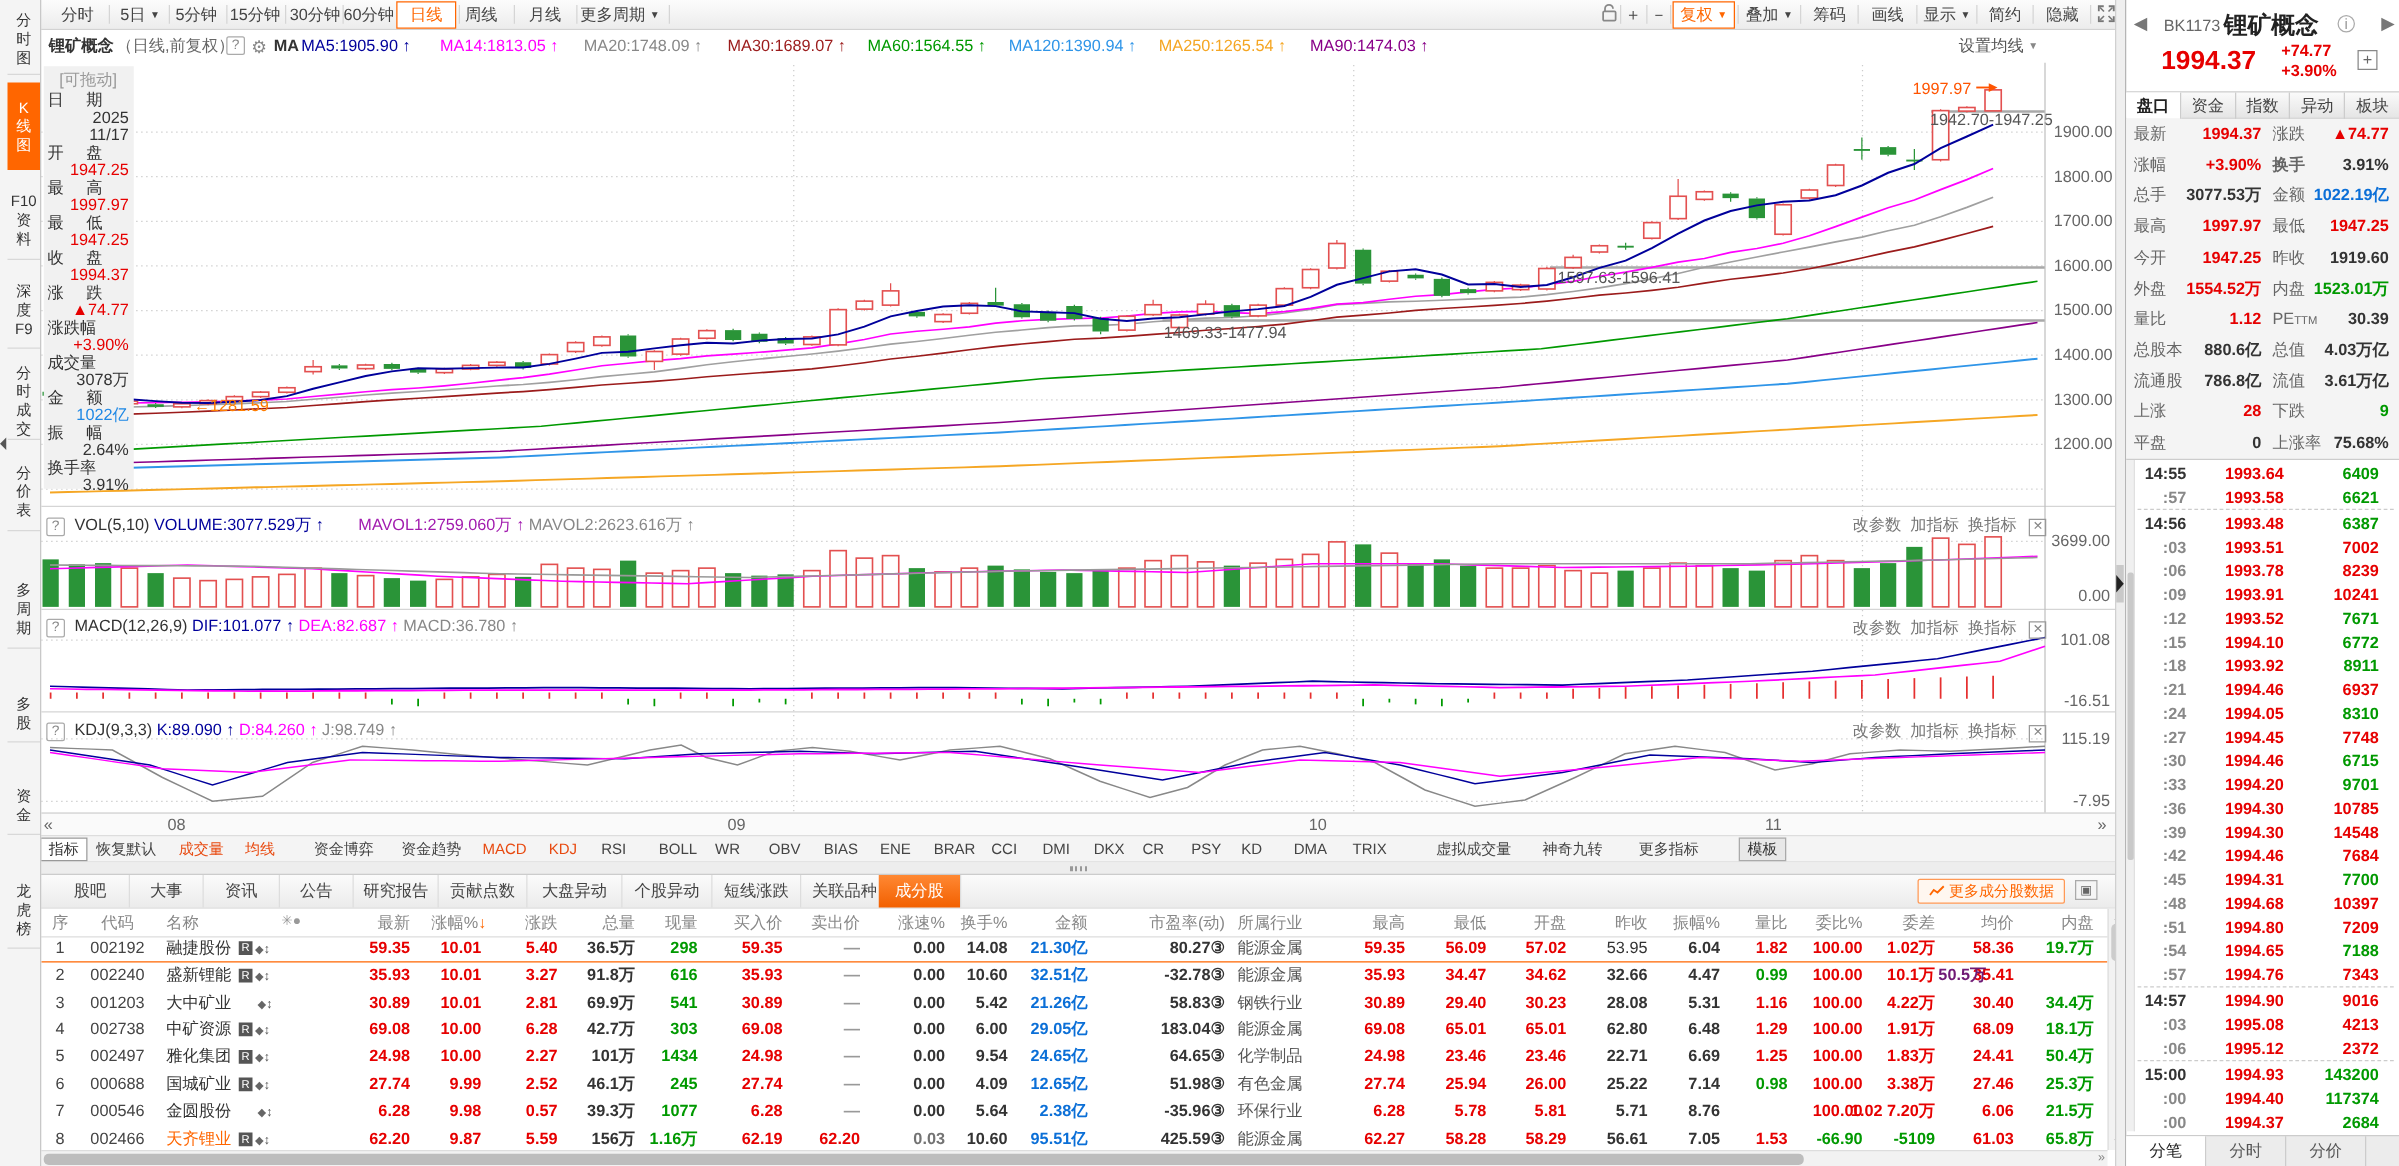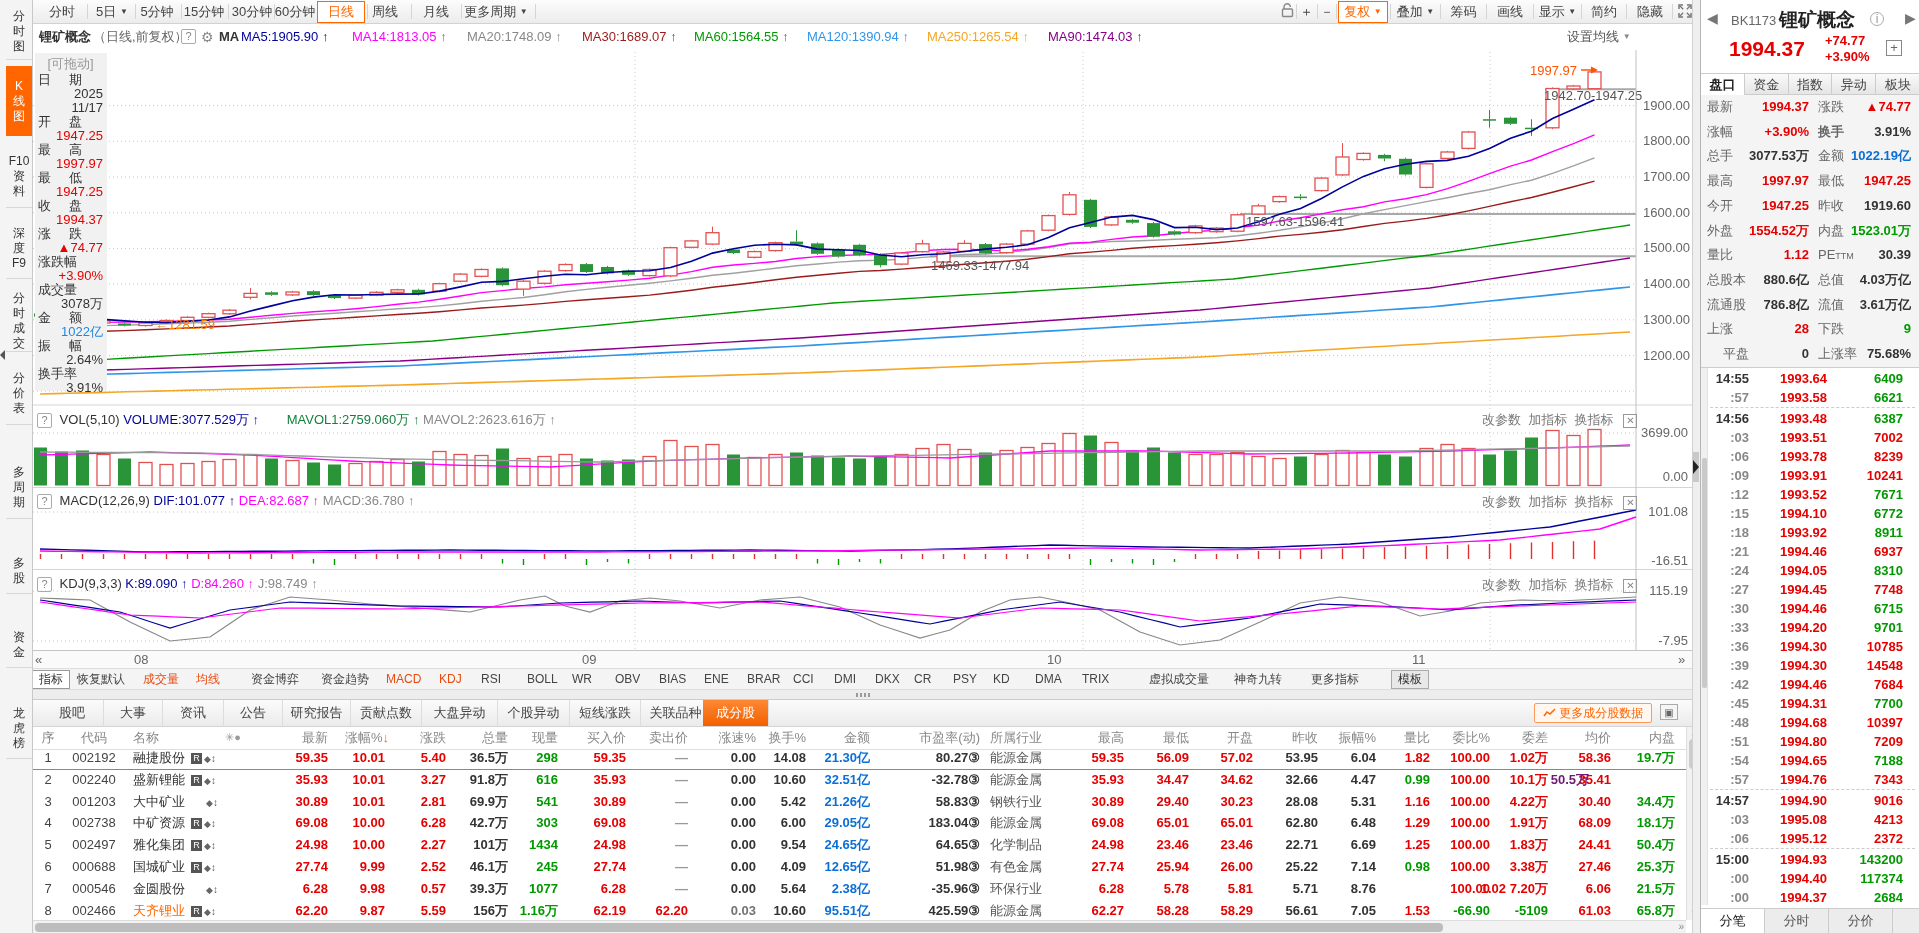--- a/index.html
+++ b/index.html
@@ -676,21 +676,21 @@
 <div class="iv" style="color:#1e88e5;">1022亿</div>
 <div class="il">
       <span>振</span>
       <span>幅</span>
     </div>
 <div class="iv" style="color:#333;">2.64%</div>
 <div class="il3">换手率</div>
 <div class="iv" style="color:#333;">3.91%</div>
   </div>
 
-<div class="phead" style="left:37px;top:411px;"><span class="qbox" style="margin-left:0">?</span><span style="color:#333;"> VOL(5,10)  </span><span style="color:#00009b;">VOLUME:3077.529万 ↑</span> <span style="color:#15803d;padding-left:24px;">MAVOL1:2759.060万 ↑</span> <span style="color:#888;">MAVOL2:2623.616万 ↑</span></div>
+<div class="phead" style="left:37px;top:411px;"><span class="qbox" style="margin-left:0">?</span><span style="color:#333;"> VOL(5,10)  </span><span style="color:#00009b;">VOLUME:3077.529万 ↑</span> <span style="color:#a21caf;padding-left:24px;">MAVOL1:2759.060万 ↑</span> <span style="color:#888;">MAVOL2:2623.616万 ↑</span></div>
 <div class="pright" style="left:1482px;top:411px;">改参数&nbsp;&nbsp;加指标&nbsp;&nbsp;换指标<span class="xbox">✕</span></div>
 <div class="phead" style="left:37px;top:493px;"><span class="qbox" style="margin-left:0">?</span><span style="color:#333;"> MACD(12,26,9)  </span><span style="color:#00009b;">DIF:101.077 ↑</span> <span style="color:#ff00ff;">DEA:82.687 ↑</span> <span style="color:#888;">MACD:36.780 ↑</span></div>
 <div class="pright" style="left:1482px;top:493px;">改参数&nbsp;&nbsp;加指标&nbsp;&nbsp;换指标<span class="xbox">✕</span></div>
 <div class="phead" style="left:37px;top:576px;"><span class="qbox" style="margin-left:0">?</span><span style="color:#333;"> KDJ(9,3,3)  </span><span style="color:#00009b;">K:89.090 ↑</span> <span style="color:#ff00ff;">D:84.260 ↑</span> <span style="color:#888;">J:98.749 ↑</span></div>
 <div class="pright" style="left:1482px;top:576px;">改参数&nbsp;&nbsp;加指标&nbsp;&nbsp;换指标<span class="xbox">✕</span></div>
 
 <div id="xaxis">
 <span style="position:absolute;left:35px;top:1px;">«</span>
 <span style="position:absolute;left:134px;top:1px;">08</span>
 <span style="position:absolute;left:582px;top:1px;">09</span>
@@ -786,21 +786,21 @@
 <div class="hc tr" style="left:562px;width:68px;color:#e60000;padding-right:4px;font-weight:bold;">59.35</div>
 <div class="hc tr" style="left:630px;width:62px;color:#999;padding-right:4px;font-weight:bold;">—</div>
 <div class="hc tr" style="left:692px;width:68px;color:#333;padding-right:4px;font-weight:bold;">0.00</div>
 <div class="hc tr" style="left:760px;width:50px;color:#333;padding-right:4px;font-weight:bold;">14.08</div>
 <div class="hc tr" style="left:810px;width:64px;color:#0b6fd7;padding-right:4px;font-weight:bold;">21.30亿</div>
 <div class="hc tr" style="left:874px;width:110px;color:#333;padding-right:4px;font-weight:bold;">80.27③</div>
 <div class="hc tl" style="left:984px;width:96px;color:#555;padding-left:6px;">能源金属</div>
 <div class="hc tr" style="left:1080px;width:48px;color:#e60000;padding-right:4px;font-weight:bold;">59.35</div>
 <div class="hc tr" style="left:1128px;width:65px;color:#e60000;padding-right:4px;font-weight:bold;">56.09</div>
 <div class="hc tr" style="left:1193px;width:64px;color:#e60000;padding-right:4px;font-weight:bold;">57.02</div>
-<div class="hc tr" style="left:1257px;width:65px;color:#333;padding-right:4px;font-weight:bold;">53.95</div>
+<div class="hc tr" style="left:1257px;width:65px;color:#333;padding-right:4px;font-weight:normal;">53.95</div>
 <div class="hc tr" style="left:1322px;width:58px;color:#333;padding-right:4px;font-weight:bold;">6.04</div>
 <div class="hc tr" style="left:1380px;width:54px;color:#e60000;padding-right:4px;font-weight:bold;">1.82</div>
 <div class="hc tr" style="left:1434px;width:60px;color:#e60000;padding-right:4px;font-weight:bold;">100.00</div>
 <div class="hc tr" style="left:1494px;width:58px;color:#e60000;padding-right:4px;font-weight:bold;">1.02万</div>
 <div class="hc tr" style="left:1552px;width:63px;color:#e60000;padding-right:4px;font-weight:bold;">58.36</div>
 <div class="hc tr" style="left:1615px;width:64px;color:#009900;padding-right:4px;font-weight:bold;">19.7万</div>
 </div>
 <div class="trow" style="top:768.8px;">
 <div class="hc tc" style="left:33px;width:30px;color:#444;">2</div>
 <div class="hc tc" style="left:63px;width:62px;color:#444;">002240</div>
@@ -1076,21 +1076,21 @@
       <span class="pl" style="left:117px;">流值</span>
       <span class="pv" style="left:142px;width:68px;color:#333;">3.61万亿</span>
     </div>
 <div class="prow" style="top:317.29999999999995px;">
       <span class="pl" style="left:6px;">上涨</span>
       <span class="pv" style="left:30px;width:78px;color:#e60000;">28</span>
       <span class="pl" style="left:117px;">下跌</span>
       <span class="pv" style="left:142px;width:68px;color:#009900;">9</span>
     </div>
 <div class="prow" style="top:341.99999999999994px;">
-      <span class="pl" style="left:22px;">平盘</span>
+      <span class="pl" style="left:6px;">平盘</span>
       <span class="pv" style="left:30px;width:78px;color:#333;">0</span>
       <span class="pl" style="left:117px;">上涨率</span>
       <span class="pv" style="left:142px;width:68px;color:#333;">75.68%</span>
     </div>
   <div style="position:absolute;left:0;top:367px;width:219px;border-top:1px solid #ccc;"></div>
   <div class="tkr" style="top:369.0px;">
       <span class="tkt" style="color:#333;">14:55</span>
       <span class="tkp">1993.64</span>
       <span class="tkv" style="color:#009900;">6409</span>
     </div>

